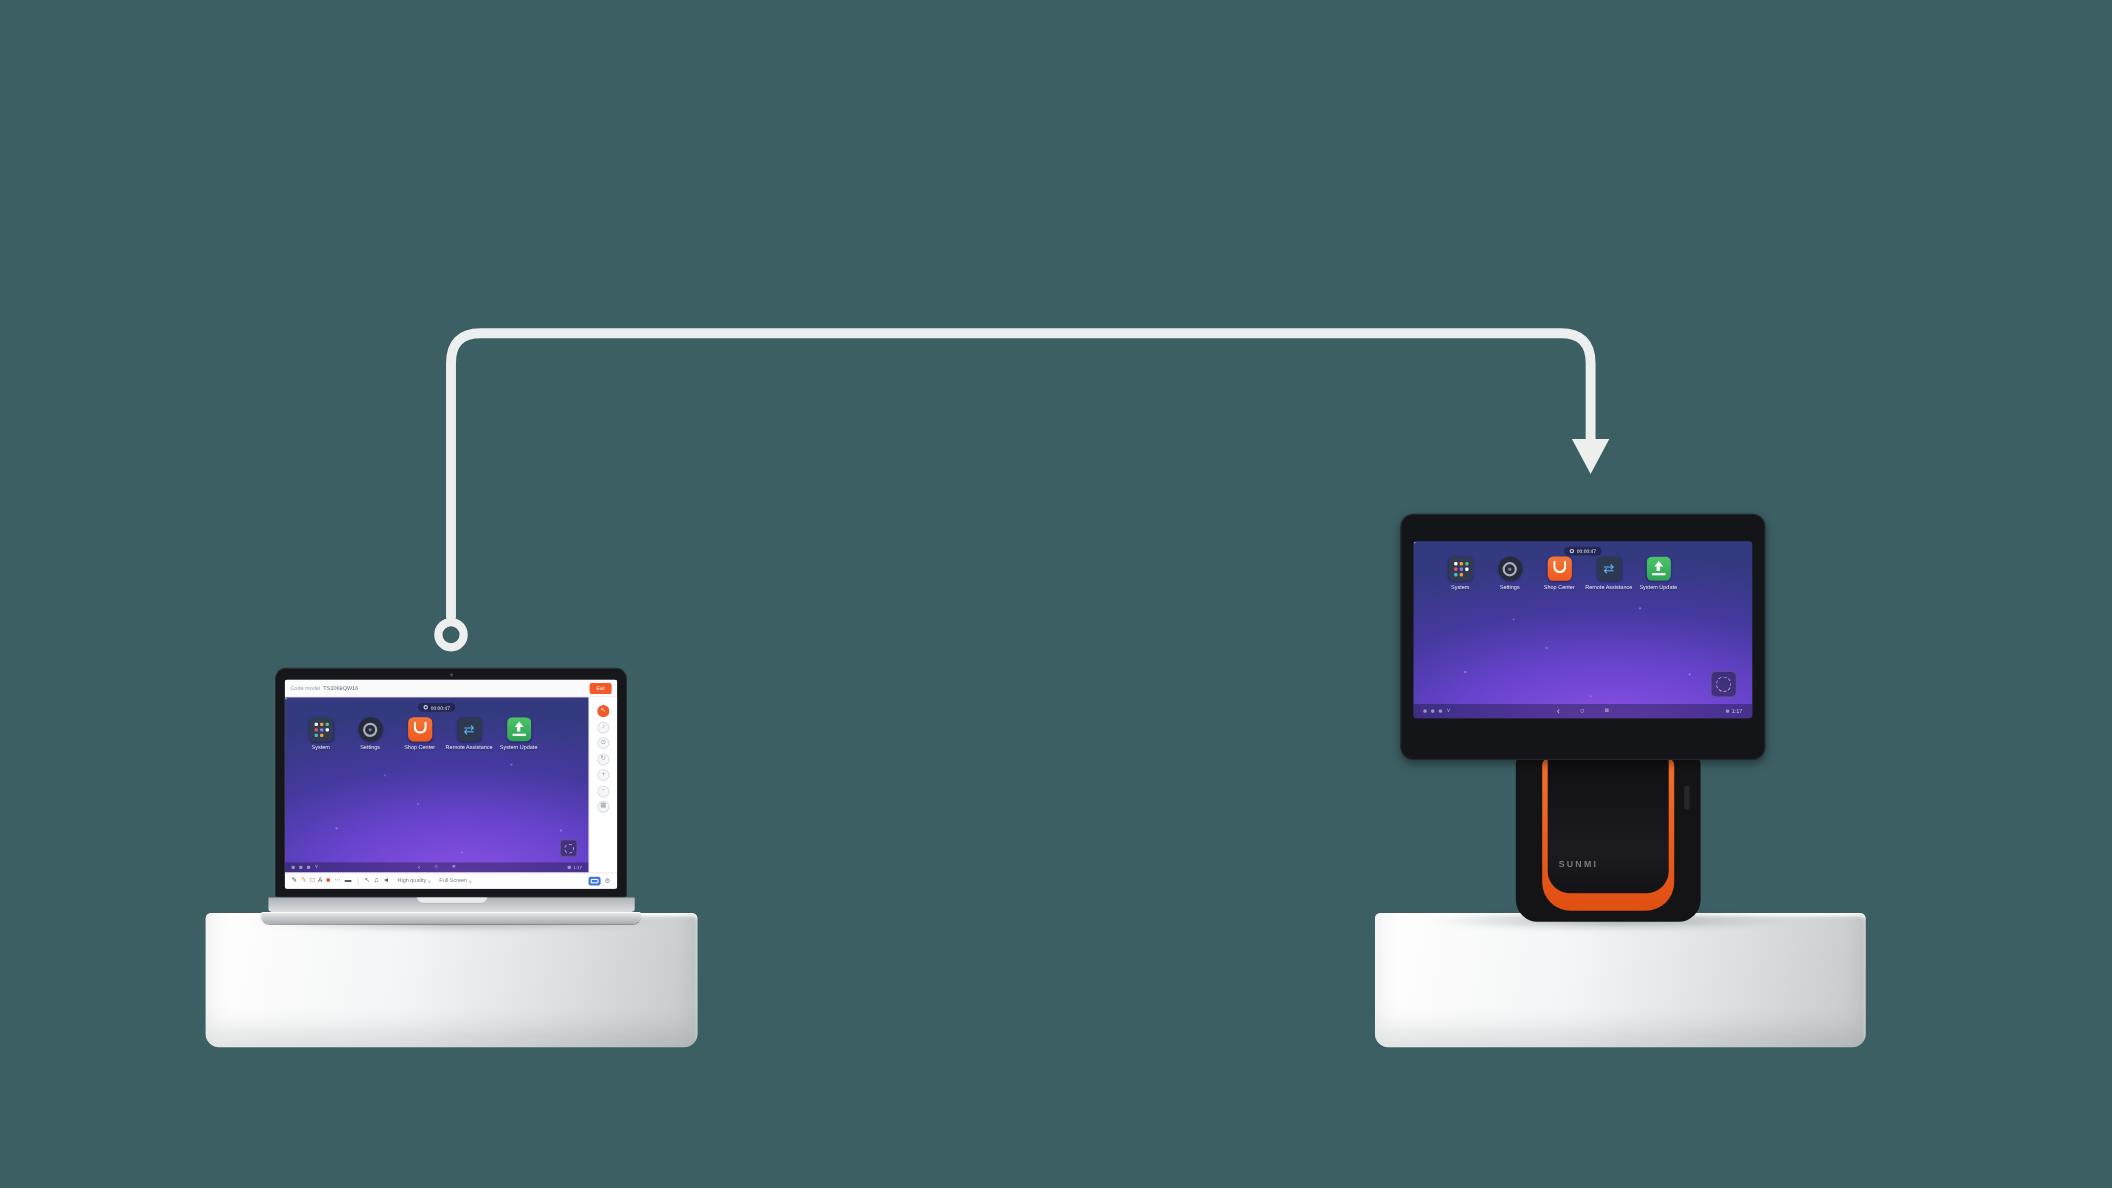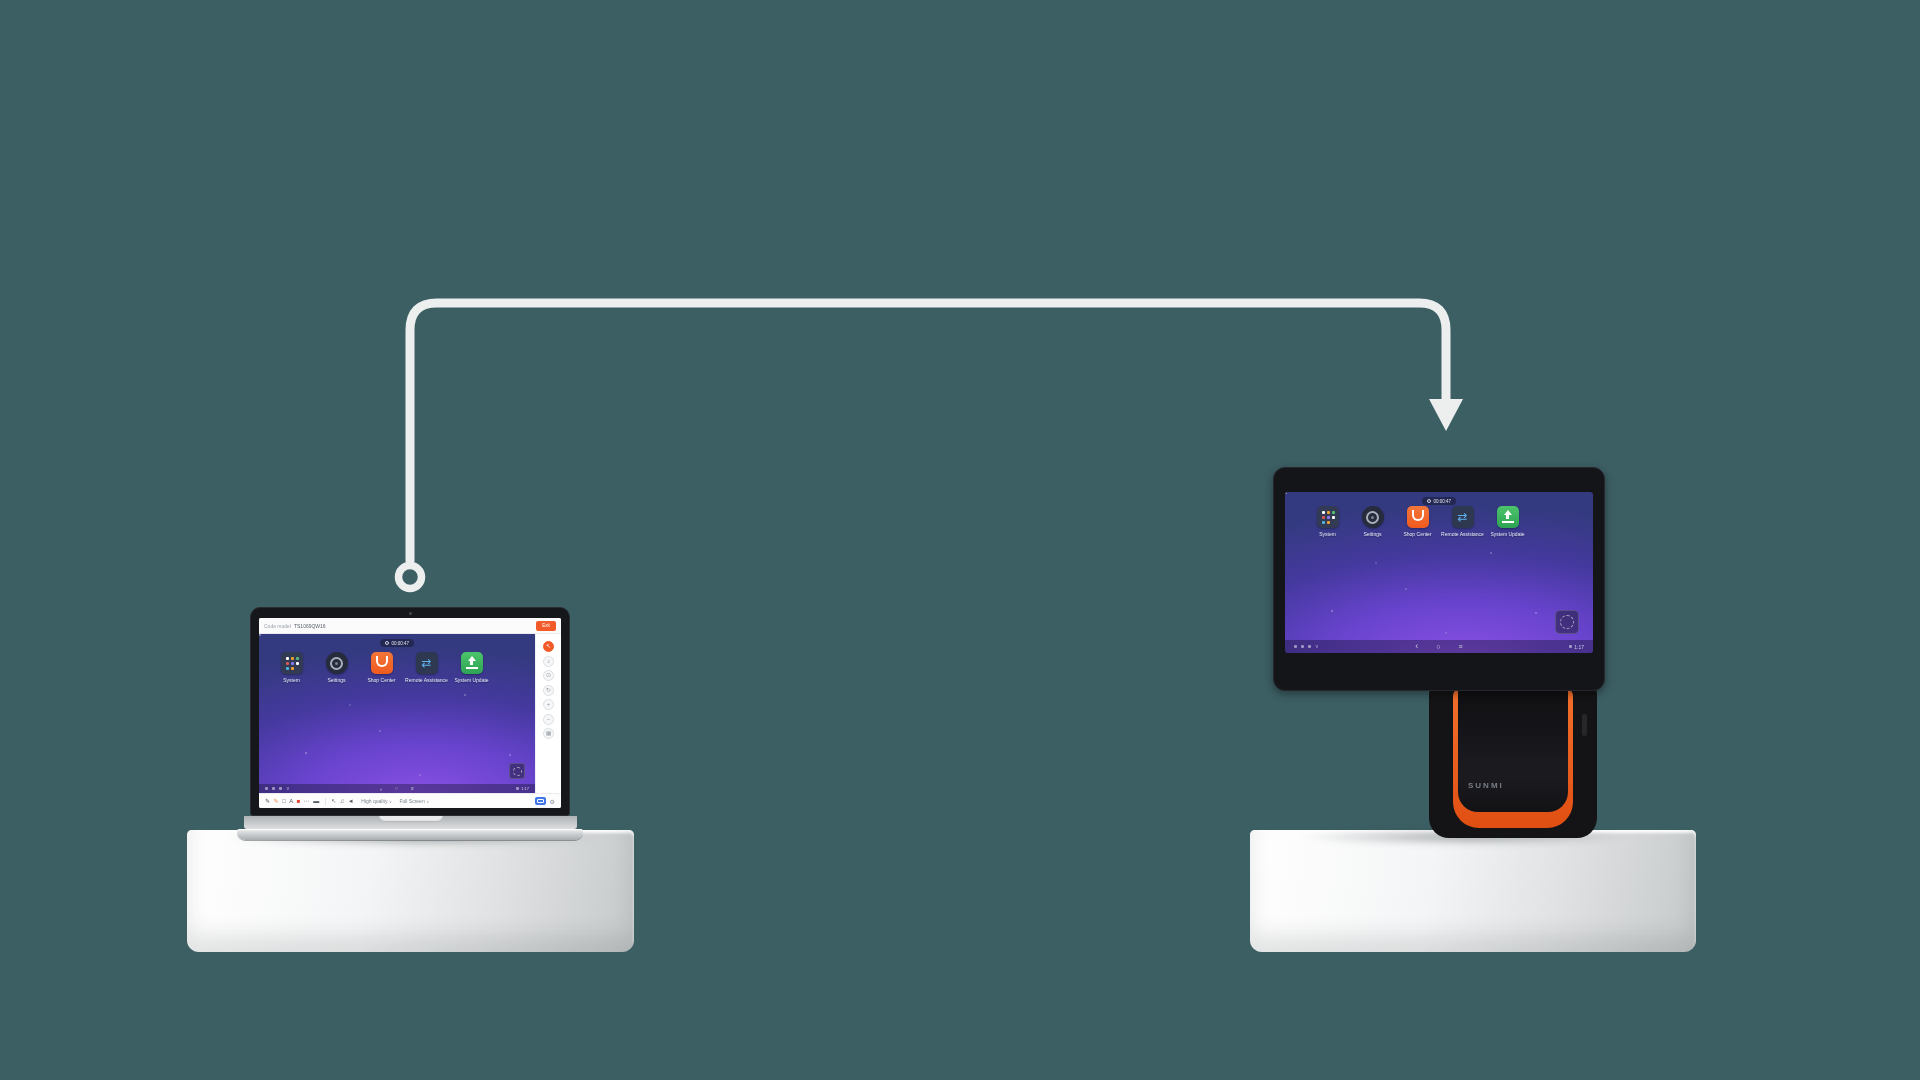--- a/index.html
+++ b/index.html
@@ -110,21 +110,21 @@
   .gear-right{font-size:6px;color:#8A9098;}
   .lap-hinge{position:absolute;left:7px;top:212px;width:333px;height:13px;
     background:linear-gradient(180deg,#AEB2B6,#DCDEE0);border-radius:0 0 3px 3px;}
   .notch{position:absolute;left:50%;top:0;width:64px;height:6px;margin-left:-32px;background:#E9EBED;
     border-radius:0 0 6px 6px;box-shadow:inset 0 -1px 1px rgba(120,125,130,.5);}
   .lap-base{position:absolute;left:0;top:225px;width:346px;height:11px;
     background:linear-gradient(180deg,#ECEEEF,#A8ACB0);border-radius:3px 3px 9px 9px;
     box-shadow:0 1px 0 rgba(55,65,70,.45), inset 0 1px 1px rgba(255,255,255,.9);}
 
   
-  .pos-stand{position:absolute;left:1429px;top:686px;width:168px;height:152px;background:#141416;
+  .pos-stand{position:absolute;left:1378px;top:686px;width:168px;height:152px;background:#141416;
     border-radius:8px 8px 20px 20px;z-index:1;}
   .stand-orange{position:absolute;left:24px;right:24px;top:2px;bottom:10px;
     background:linear-gradient(180deg,#F3702C,#E04F12);border-radius:8px 8px 26px 26px;}
   .stand-dark{position:absolute;left:5px;right:5px;top:0;bottom:16px;
     background:linear-gradient(180deg,#101013,#1B1B20 70%,#131316);border-radius:4px 4px 20px 20px;}
   .brand{position:absolute;left:10px;bottom:22px;font-size:8px;letter-spacing:2px;color:#787C84;font-weight:bold;}
   .stand-seam{position:absolute;right:10px;top:28px;width:5px;height:22px;background:#26262B;border-radius:2px;}
   .pos-shell{position:absolute;left:1273px;top:467px;width:332px;height:224px;background:#141519;
     border:1px solid #26282E;border-radius:12px;box-sizing:border-box;box-shadow:0 3px 8px rgba(0,0,0,.4);z-index:2;}
   .pos-screen{left:11px;right:11px;top:24px;bottom:37px;border-radius:3px;}

